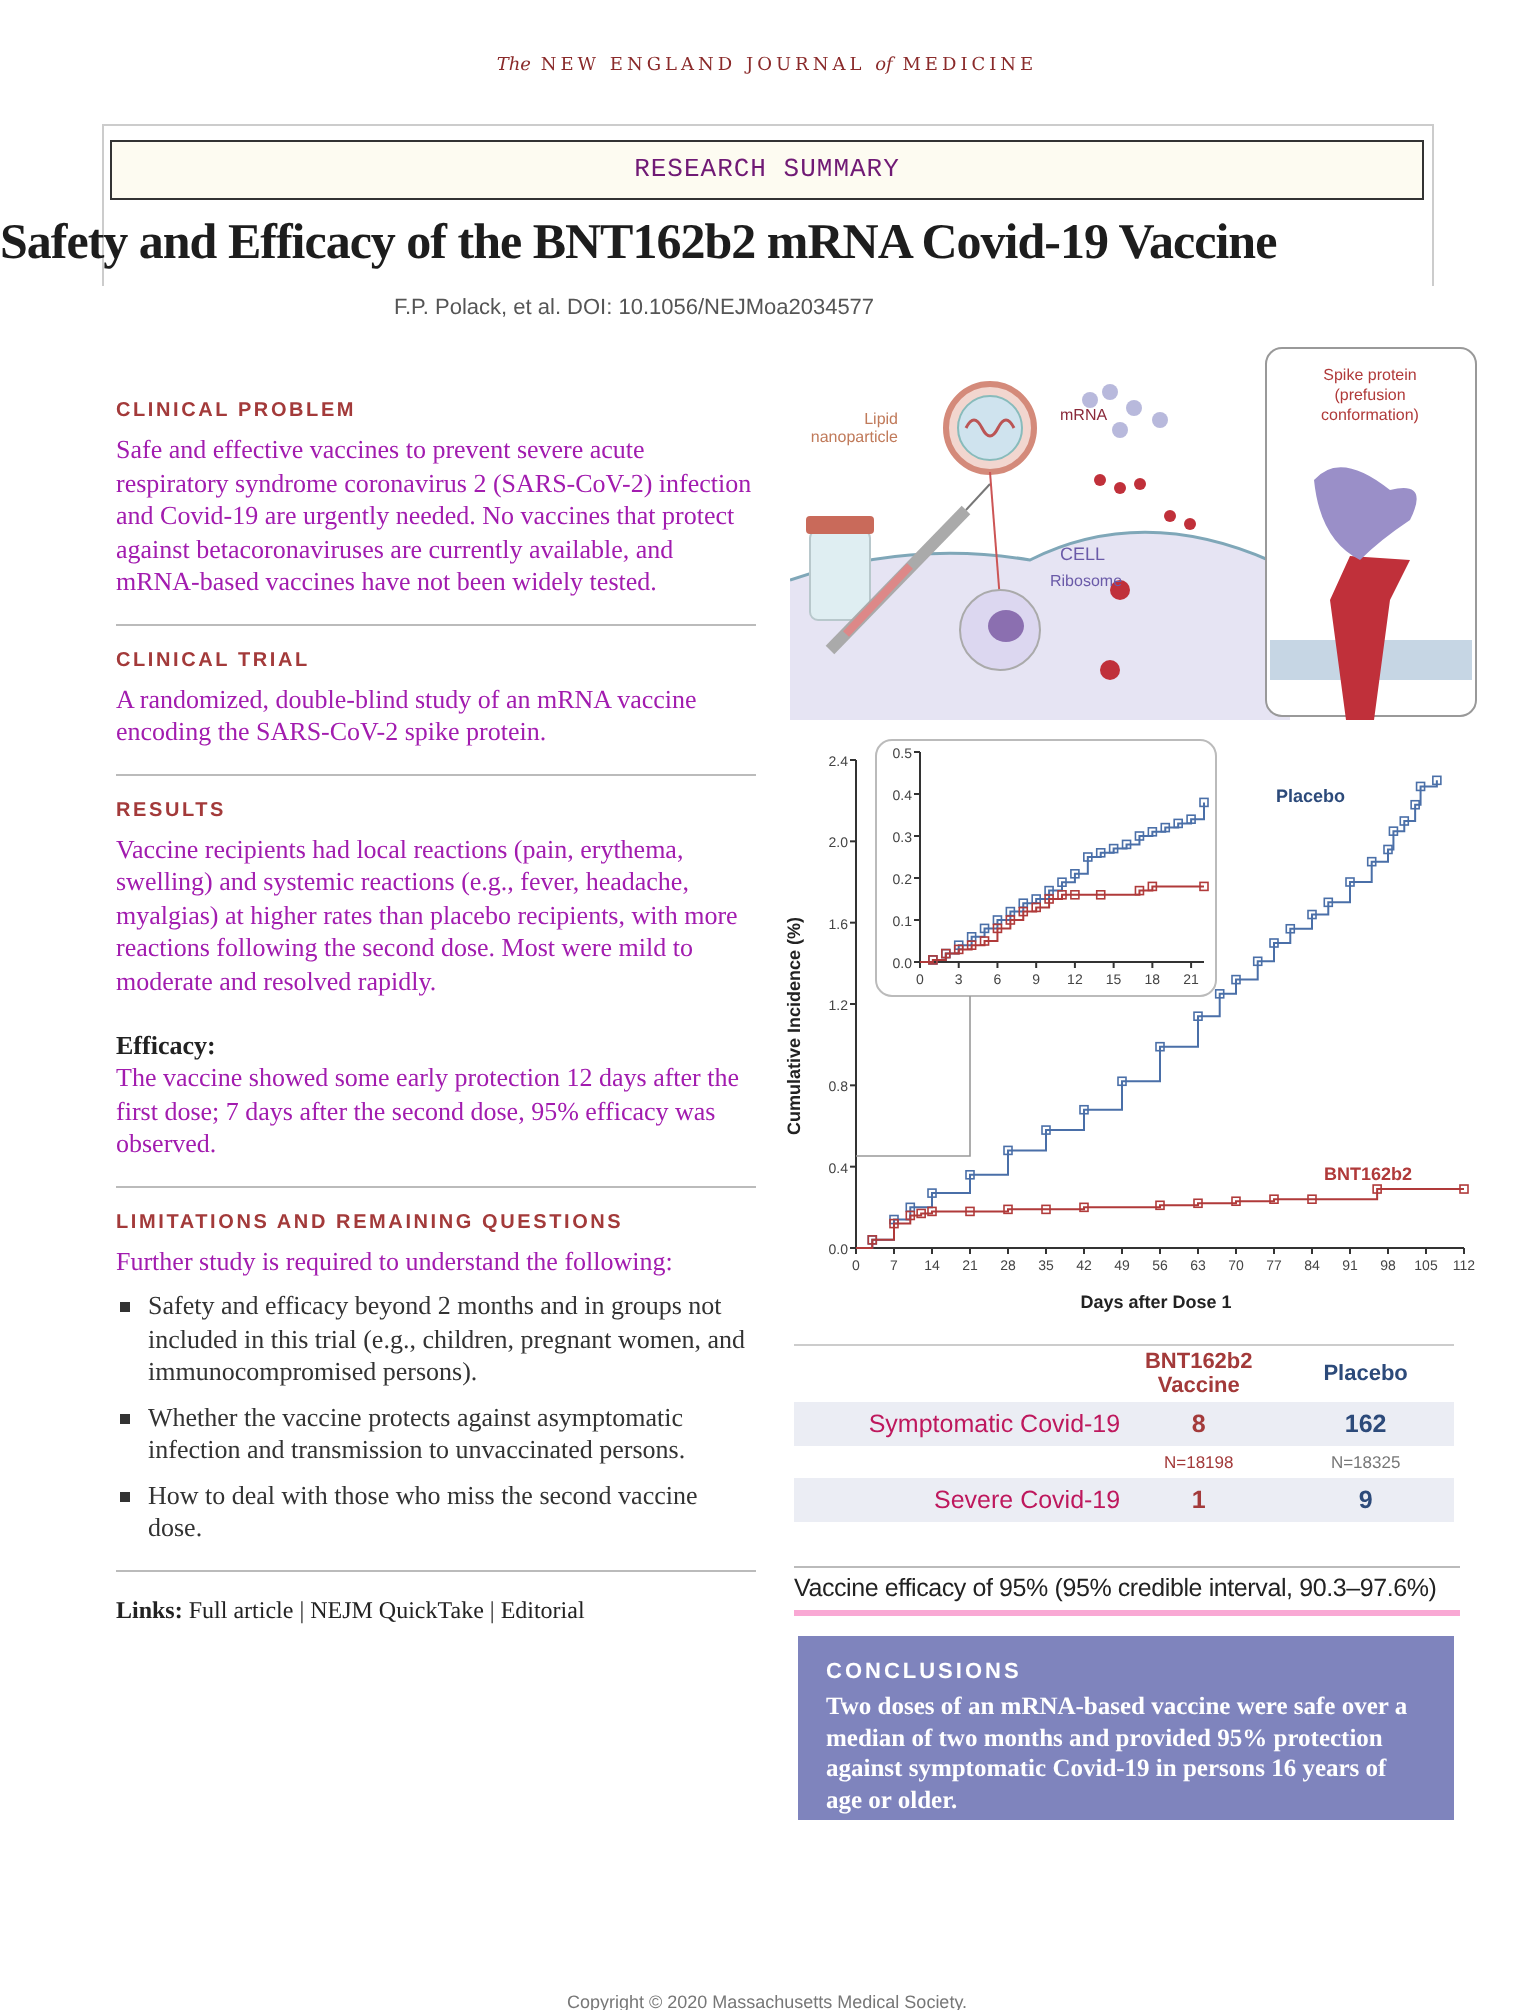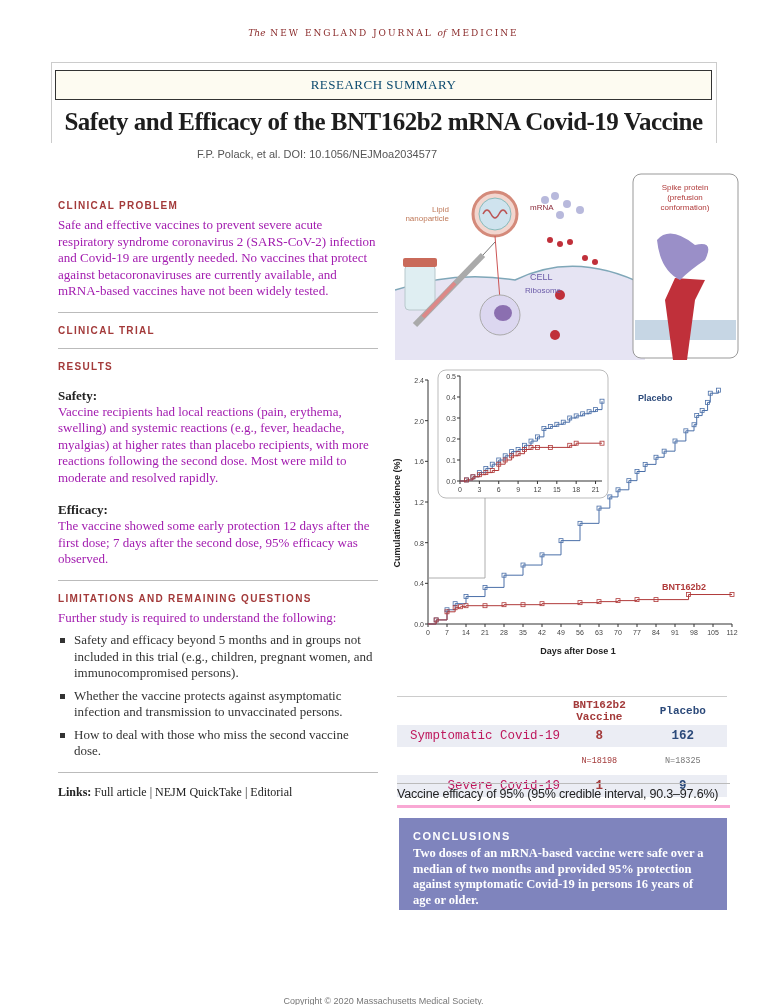--- a/index.html
+++ b/index.html
@@ -1,38 +1,38 @@
 <!DOCTYPE html>
 <html><head>
 <meta charset="utf-8">
 <style>
   html, body { margin:0; padding:0; background:#fff; }
   body { width:767px; height:1005px; position:relative; overflow:hidden; font-family:"Liberation Serif", serif; color:#222; }
   .journal { position:absolute; top:28px; left:0; width:767px; text-align:center; font-size:9px; letter-spacing:2px; color:#8a2a2a; font-family:"DejaVu Serif", serif; }
   .journal i { font-style:italic; letter-spacing:0; }
   .frame { position:absolute; left:51px; top:62px; width:664px; height:80px; border:1px solid #ccc; border-bottom:none; }
-  .banner { position:absolute; left:55px; top:70px; width:655px; height:28px; background:#fdfbf1; border:1.5px solid #333; text-align:center; line-height:28px; font-size:13px; color:#0c4a6e; letter-spacing:0.5px; }
-  .title { position:absolute; left:0; top:108px; width:767px; text-align:center; font-size:25px; font-weight:bold; color:#1d1d1d; letter-spacing:-0.5px; }
+  .banner { position:absolute; left:55px; top:70px; width:655px; height:28px; background:#fdfbf1; border:1.5px solid #333; text-align:center; line-height:28px; font-size:13px; color:#701a75; letter-spacing:0.5px;font-family:Liberation Mono, monospace; }
+  .title { position:absolute; left:0; top:108px; width:767px; text-align:left; font-size:25px; font-weight:bold; color:#1d1d1d; letter-spacing:-0.5px; }
   .byline { position:absolute; left:0; top:148px; width:634px; text-align:center; font-size:11px; color:#555; font-family:"Liberation Sans", sans-serif; }
   .left { position:absolute; left:58px; top:200px; width:320px; }
   .sec-h { font-family:"Liberation Sans", sans-serif; font-size:10px; font-weight:bold; letter-spacing:1.3px; color:#a33a3a; margin:0 0 6px 0; }
   .p { font-size:13px; line-height:16.5px; color:#a21caf; margin:0; }
   .rule { height:0; border-top:1.5px solid #bbb; margin:12px 0 12px 0; }
   .sub { font-weight:bold; font-size:13px; margin:0; color:#222; }
   ul.lim { list-style:none; padding:0; margin:6px 0 0 0; }
   ul.lim li { position:relative; padding-left:16px; font-size:13px; line-height:16.5px; margin-bottom:6px; color:#333; }
   ul.lim li::before { content:""; position:absolute; left:2px; top:6px; width:5px; height:5px; background:#333; }
   .links { font-size:12px; color:#222; }
   .links b { font-weight:bold; }
   .illus { position:absolute; left:395px; top:170px; width:345px; height:190px; }
   .chart { position:absolute; left:380px; top:368px; width:370px; height:300px; }
-  .tbl { position:absolute; left:397px; top:672px; width:330px; font-family:Liberation Mono, monospace;margin-top:24px; }
+  .tbl { position:absolute; left:397px; top:672px; width:330px; font-family:Liberation Sans, sans-serif; }
   .tbl .hdr { display:flex; height:28px; align-items:center; border-top:1px solid #ccc; font-size:11px; font-weight:bold; }
   .tbl .row { display:flex; height:22px; align-items:center; background:#ebedf4; font-size:12.5px; }
-  .tbl .nrow { display:flex; height:28px; align-items:center; font-size:8.5px; color:#777; }
+  .tbl .nrow { display:flex; height:16px; align-items:center; font-size:8.5px; color:#777; }
   .c1 { width:160px; padding-left:6px; color:#be185d;text-align:right; }
   .c2 { width:80px; text-align:center; }
   .c3 { width:90px; text-align:center; }
   .vac { color:#a33a3a; }
   .plc { color:#2c4a7a; }
   .eff { position:absolute; left:397px; top:783px; width:333px; font-family:"Liberation Sans", sans-serif; font-size:12.5px; color:#222; border-top:1px solid #bbb; border-bottom:3px solid #f9a8d4; padding:3px 0 4px 0; letter-spacing:-0.2px; }
   .concl { position:absolute; left:399px; top:818px; width:328px; height:92px; background:#7f84bd; padding:12px 14px 0 14px; box-sizing:border-box; }
   .concl .h { font-family:"Liberation Sans", sans-serif; font-size:11px; font-weight:bold; letter-spacing:1.5px; color:#fff; margin-bottom:4px; }
   .concl .t { font-size:12.5px; line-height:15.5px; color:#fff; font-weight:bold; }
   .copy { position:absolute; left:0; top:996px; width:767px; text-align:center; font-size:9px; color:#777; font-family:"Liberation Sans", sans-serif; }
@@ -53,35 +53,35 @@
 <div class="byline">F.P. Polack, et al.    DOI: 10.1056/NEJMoa2034577</div>
 
 <div class="left">
   <div>
     <div class="sec-h">CLINICAL PROBLEM</div>
     <p class="p">Safe and effective vaccines to prevent severe acute respiratory syndrome coronavirus 2 (SARS-CoV-2) infection and Covid-19 are urgently needed. No vaccines that protect against betacoronaviruses are currently available, and mRNA-based vaccines have not been widely tested.</p>
   </div>
   <div class="rule"></div>
   <div>
     <div class="sec-h">CLINICAL TRIAL</div>
+    <p class="p">A randomized, double-blind study of an mRNA vaccine encoding the SARS-CoV-2 spike protein.</p>
   </div>
   <div class="rule"></div>
   <div>
     <div class="sec-h">RESULTS</div>
-    <p class="sub" style="margin-top:16px">Safety:</p>
     <p class="p">Vaccine recipients had local reactions (pain, erythema, swelling) and systemic reactions (e.g., fever, headache, myalgias) at higher rates than placebo recipients, with more reactions following the second dose. Most were mild to moderate and resolved rapidly.</p>
     <p class="sub" style="margin-top:16px">Efficacy:</p>
     <p class="p">The vaccine showed some early protection 12 days after the first dose; 7 days after the second dose, 95% efficacy was observed.</p>
   </div>
   <div class="rule"></div>
   <div>
     <div class="sec-h">LIMITATIONS AND REMAINING QUESTIONS</div>
     <p class="p">Further study is required to understand the following:</p>
     <ul class="lim">
-      <li>Safety and efficacy beyond 5 months and in groups not included in this trial (e.g., children, pregnant women, and immunocompromised persons).</li>
+      <li>Safety and efficacy beyond 2 months and in groups not included in this trial (e.g., children, pregnant women, and immunocompromised persons).</li>
       <li>Whether the vaccine protects against asymptomatic infection and transmission to unvaccinated persons.</li>
       <li>How to deal with those who miss the second vaccine dose.</li>
     </ul>
   </div>
   <div class="rule"></div>
   <div class="links">
     <b>Links:</b>
     <span>Full article</span>
     <span>|</span>
     <span>NEJM QuickTake</span>

